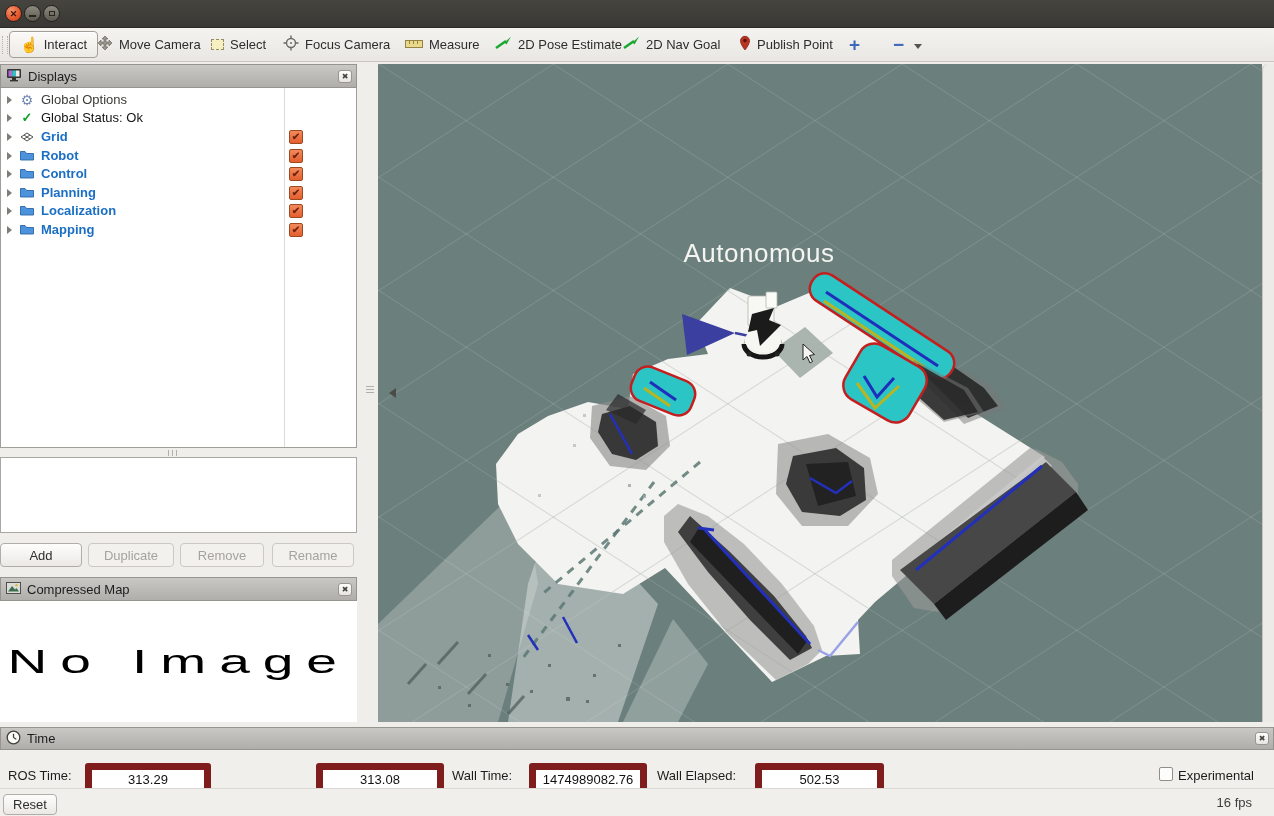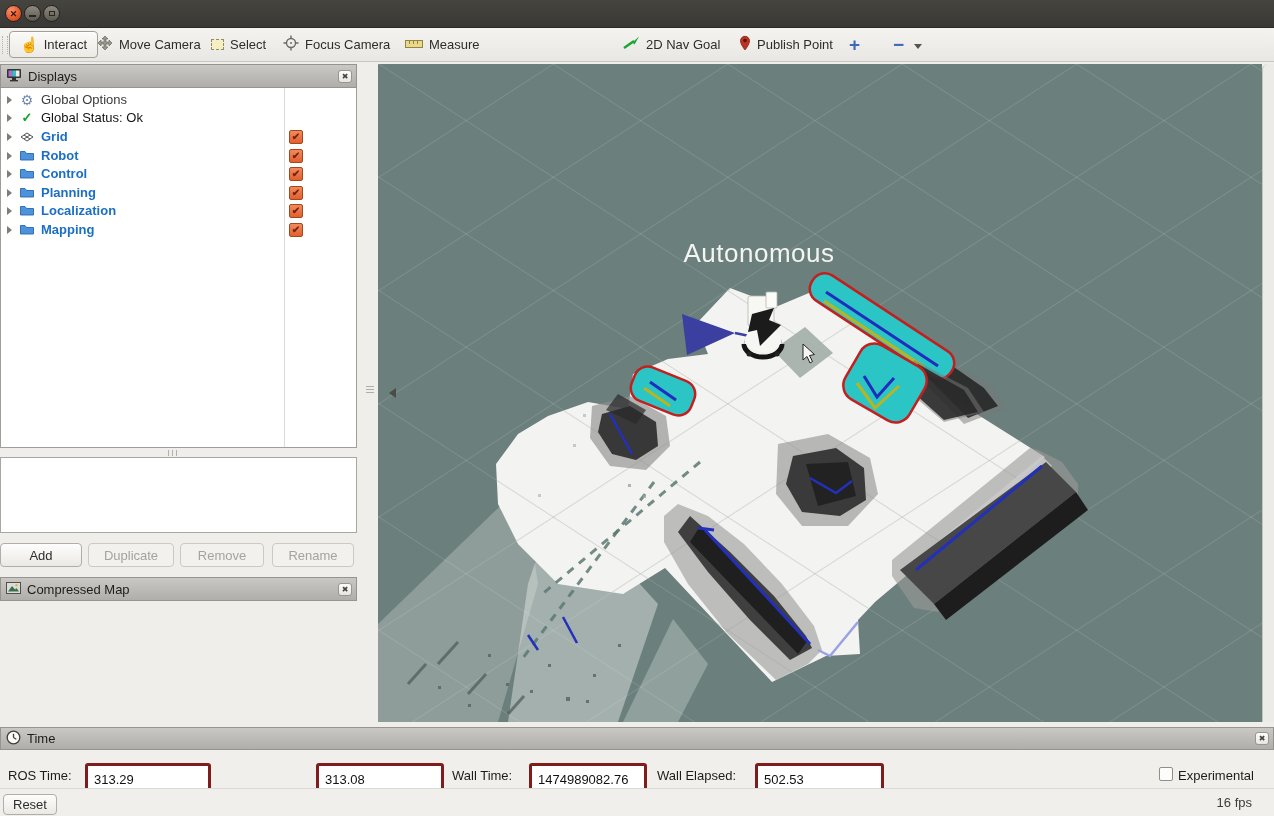--- a/index.html
+++ b/index.html
@@ -55,21 +55,21 @@
   .viewport{position:absolute;left:378px;top:64px;width:884px;height:658px;}
   .rightstrip{position:absolute;left:1262px;top:64px;width:12px;height:658px;background:#ecebe8;border-left:1px solid #c6c4c0;border-radius:6px 0 0 0;box-sizing:border-box;}
   .vph{position:absolute;left:366px;top:386px;display:flex;flex-direction:column;gap:2px;}
   .vph i{width:8px;height:1px;background:#b0aeaa;}
   .collarrow{position:absolute;left:389px;top:388px;width:0;height:0;border-top:5px solid transparent;border-bottom:5px solid transparent;border-right:7px solid #4b4b47;}
 
   
   .timehead{position:absolute;left:0;top:727px;width:1274px;height:23px;}
   .timecontent{position:absolute;left:0;top:750px;width:1274px;height:38px;background:#f0efeb;}
   .tfl{position:absolute;top:13px;height:25px;line-height:25px;font-size:13px;color:#1c1c1a;}
-  .tfi{position:absolute;top:13px;height:33px;box-sizing:border-box;border:3px solid #7f1d1d;border-radius:3px;background:#fff;font-size:13px;color:#111;padding:0 6px;font-family:inherit;}
+  .tfi{position:absolute;top:13px;height:33px;box-sizing:border-box;border:7px solid #7f1d1d;border-radius:3px;background:#fff;font-size:13px;color:#111;padding:0 6px;font-family:inherit;text-align:center;}
   .expcb{position:absolute;left:1159px;top:17px;width:14px;height:14px;box-sizing:border-box;border:1px solid #918f88;border-radius:2px;background:#fdfdfc;}
   .explbl{position:absolute;left:1178px;top:13px;height:25px;line-height:25px;font-size:13px;color:#1c1c1a;}
 
   
   .statusbar{position:absolute;left:0;top:788px;width:1274px;height:28px;background:#f0efeb;border-top:1px solid #dbd9d5;box-sizing:border-box;}
   .resetbtn{position:absolute;left:3px;top:5px;height:21px;padding:0 9px;border-radius:4px;border:1px solid #b1aea7;background:linear-gradient(#fdfdfc,#ebe9e5);font-size:13px;color:#2e2e2c;font-family:inherit;}
   .fps{position:absolute;right:22px;top:6px;font-size:13px;color:#3c3c3a;}
 </style>
 </head>
 <body>
@@ -114,20 +114,27 @@
     </div>
 
     <div class="tool" style="left:405px;">
       <span><svg width="18" height="10">
             <rect x="0.5" y="1.5" width="17" height="7" fill="#ead98a" stroke="#938344"></rect>
             <path d="M4.5 1.5 V5 M8.5 1.5 V5 M12.5 1.5 V5" stroke="#938344" stroke-width="1"></path>
           </svg></span>
       <span>Measure</span>
     </div>
 
+    <div class="tool" style="left:494px;">
+      <span><svg width="18" height="14">
+            <path d="M2 12 L12 5" stroke="#17a82f" stroke-width="2.4"></path>
+            <polygon points="10.5,6.5 17,0.5 12.5,8.5" fill="#17a82f"></polygon>
+          </svg></span>
+      <span>2D Pose Estimate</span>
+    </div>
 
     <div class="tool" style="left:622px;">
       <span><svg width="18" height="14">
             <path d="M2 12 L12 5" stroke="#17a82f" stroke-width="2.4"></path>
             <polygon points="10.5,6.5 17,0.5 12.5,8.5" fill="#17a82f"></polygon>
           </svg></span>
       <span>2D Nav Goal</span>
     </div>
 
     <div class="tool" style="left:739px;">
@@ -270,20 +277,23 @@
   <div class="phead" style="left:0;top:577px;width:357px;">
     <span class="ptitle" style="display:flex;align-items:center;gap:6px;">
       <span><svg width="15" height="12">
             <rect x="0.5" y="0.5" width="14" height="11" fill="#dcdcd8" stroke="#4f4f4b"></rect>
             <polygon points="2,9.5 6,4 9,7.5 10.5,6 13,9.5" fill="#3a6e4f"></polygon>
             <circle cx="10.5" cy="3.2" r="1.2" fill="#d8b93a"></circle>
           </svg></span>
       <span>Compressed Map</span>
     </span>
     <span class="closebtn">✖</span>
+  </div>
+  <div class="cmapbody">
+    <span class="noimg">No Image</span>
   </div>
 
   <div class="viewport">
     <svg width="884" height="658" viewBox="0 0 884 658">
       <defs>
         <pattern id="pAw" width="95" height="95" patternUnits="userSpaceOnUse" patternTransform="rotate(-57)">
             <path d="M0 0 V95" stroke="#ffffff" stroke-opacity="0.20" stroke-width="1.2"></path>
           </pattern>
         <pattern id="pBw" width="95" height="95" patternUnits="userSpaceOnUse" patternTransform="rotate(57)">
             <path d="M0 0 V95" stroke="#ffffff" stroke-opacity="0.20" stroke-width="1.2"></path>

